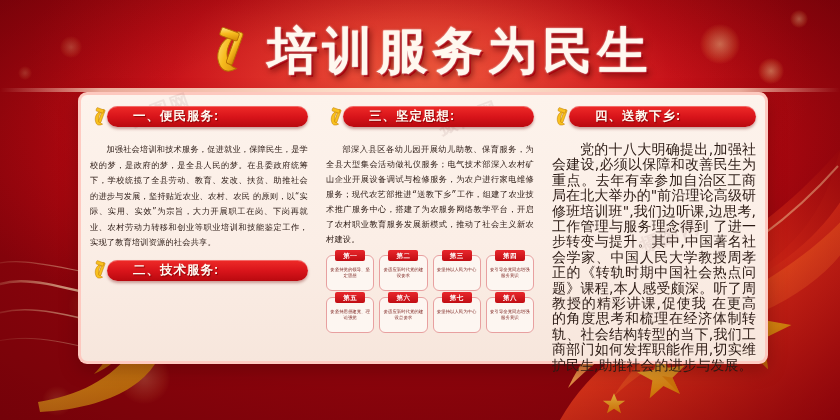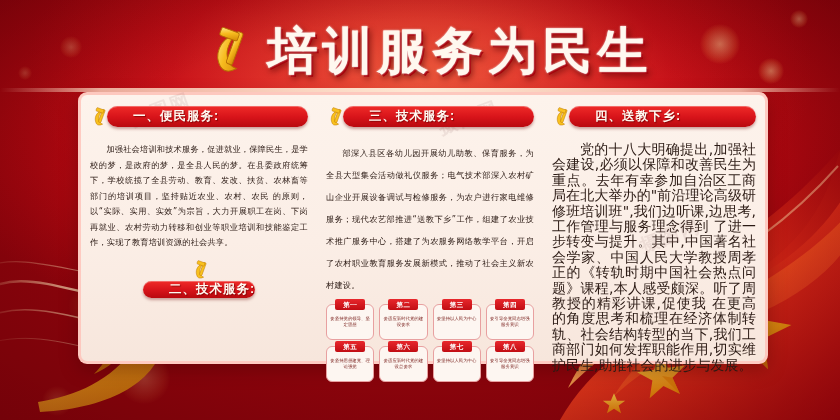--- a/index.html
+++ b/index.html
@@ -178,21 +178,21 @@
   
   .para {
     font-size: 8.2px;
     line-height: 15.5px;
     color: #2b1a14;
     text-align: justify;
     text-indent: 2em;
     letter-spacing: .2px;
     font-family: "DejaVu Sans", "Liberation Sans", sans-serif;
   }
-  .para.tight { line-height: 22px; }
+  .para.tight { line-height: 15px; font-family: Liberation Mono, monospace; }
   .para.dense { font-size: 14px; line-height: 15.4px; letter-spacing: 0; }
 
   
   .cards {
     margin-top: 8px;
     display: grid;
     grid-template-columns: repeat(4, 1fr);
     gap: 6px 5px;
   }
   .card {
@@ -356,23 +356,23 @@
           <g transform="rotate(-14 12 11)">
             <path d="M5 17 C 3.5 11, 7.5 5.5, 13.5 5 C 12 7.5, 9.5 9, 8.8 12 C 8 15, 9 17.5, 11.2 19 C 8 19.8, 5.8 19, 5 17 Z" fill="#f9c11e" stroke="#bf7a03" stroke-width=".5"></path>
             <rect x="11" y="3.5" width="2.8" height="14" rx=".8" transform="rotate(34 12.4 10.5)" fill="#f9c11e" stroke="#bf7a03" stroke-width=".5"></rect>
             <rect x="8" y="2.6" width="8" height="3.6" rx=".8" transform="rotate(34 12 4.4)" fill="#f9c11e" stroke="#bf7a03" stroke-width=".5"></rect>
           </g>
         </svg>
         <div class="pill">
           <span class="pill-label">一、便民服务:</span>
         </div>
       </div>
-      <p class="para">加强社会培训和技术服务，促进就业，保障民生，是学校的梦，是政府的梦，是全县人民的梦。在县委政府统筹下，学校统揽了全县劳动、教育、发改、扶贫、农林畜等部门的培训项目，坚持贴近农业、农村、农民 的原则，以“实际、实用、实效”为宗旨，大力开展职工在岗、下岗再就业、农村劳动力转移和创业等职业培训和技能鉴定工作，实现了教育培训资源的社会共享。</p>
-
-      <div class="sec-head" style="margin-top:8px;flex-direction:column;">
+      <p class="para">加强社会培训和技术服务，促进就业，保障民生，是学校的梦，是政府的梦，是全县人民的梦。在县委政府统筹下，学校统揽了全县劳动、教育、发改、扶贫、助推社会的进步与发展，坚持贴近农业、农村、农民 的原则，以“实际、实用、实效”为宗旨，大力开展职工在岗、下岗再就业、农村劳动力转移和创业等职业培训和技能鉴定工作，实现了教育培训资源的社会共享。</p>
+
+      <div class="sec-head" style="margin-top:8px;">
         <svg class="sec-emblem" viewBox="0 0 24 23">
           <g transform="rotate(-14 12 11)">
             <path d="M5 17 C 3.5 11, 7.5 5.5, 13.5 5 C 12 7.5, 9.5 9, 8.8 12 C 8 15, 9 17.5, 11.2 19 C 8 19.8, 5.8 19, 5 17 Z" fill="#f9c11e" stroke="#bf7a03" stroke-width=".5"></path>
             <rect x="11" y="3.5" width="2.8" height="14" rx=".8" transform="rotate(34 12.4 10.5)" fill="#f9c11e" stroke="#bf7a03" stroke-width=".5"></rect>
             <rect x="8" y="2.6" width="8" height="3.6" rx=".8" transform="rotate(34 12 4.4)" fill="#f9c11e" stroke="#bf7a03" stroke-width=".5"></rect>
           </g>
         </svg>
         <div class="pill">
           <span class="pill-label">二、技术服务:</span>
         </div>
@@ -384,21 +384,21 @@
 
       <div class="sec-head">
         <svg class="sec-emblem" viewBox="0 0 24 23">
           <g transform="rotate(-14 12 11)">
             <path d="M5 17 C 3.5 11, 7.5 5.5, 13.5 5 C 12 7.5, 9.5 9, 8.8 12 C 8 15, 9 17.5, 11.2 19 C 8 19.8, 5.8 19, 5 17 Z" fill="#f9c11e" stroke="#bf7a03" stroke-width=".5"></path>
             <rect x="11" y="3.5" width="2.8" height="14" rx=".8" transform="rotate(34 12.4 10.5)" fill="#f9c11e" stroke="#bf7a03" stroke-width=".5"></rect>
             <rect x="8" y="2.6" width="8" height="3.6" rx=".8" transform="rotate(34 12 4.4)" fill="#f9c11e" stroke="#bf7a03" stroke-width=".5"></rect>
           </g>
         </svg>
         <div class="pill">
-          <span class="pill-label">三、技术服务:</span>
+          <span class="pill-label">三、坚定思想:</span>
         </div>
       </div>
       <p class="para tight">部深入县区各幼儿园开展幼儿助教、保育服务，为全县大型集会活动做礼仪服务；电气技术部深入农村矿山企业开展设备调试与检修服务，为农户进行家电维修服务；现代农艺部推进“送教下乡”工作，组建了农业技术推广服务中心，搭建了为农服务网络教学平台，开启了农村职业教育服务发展新模式，推动了社会主义新农村建设。</p>
 
       <div class="cards">
         <div class="card">
           <div class="card-badge">第一</div>
           <div class="card-text">要坚持党的领导、坚定思想</div>
         </div>
         <div class="card">

